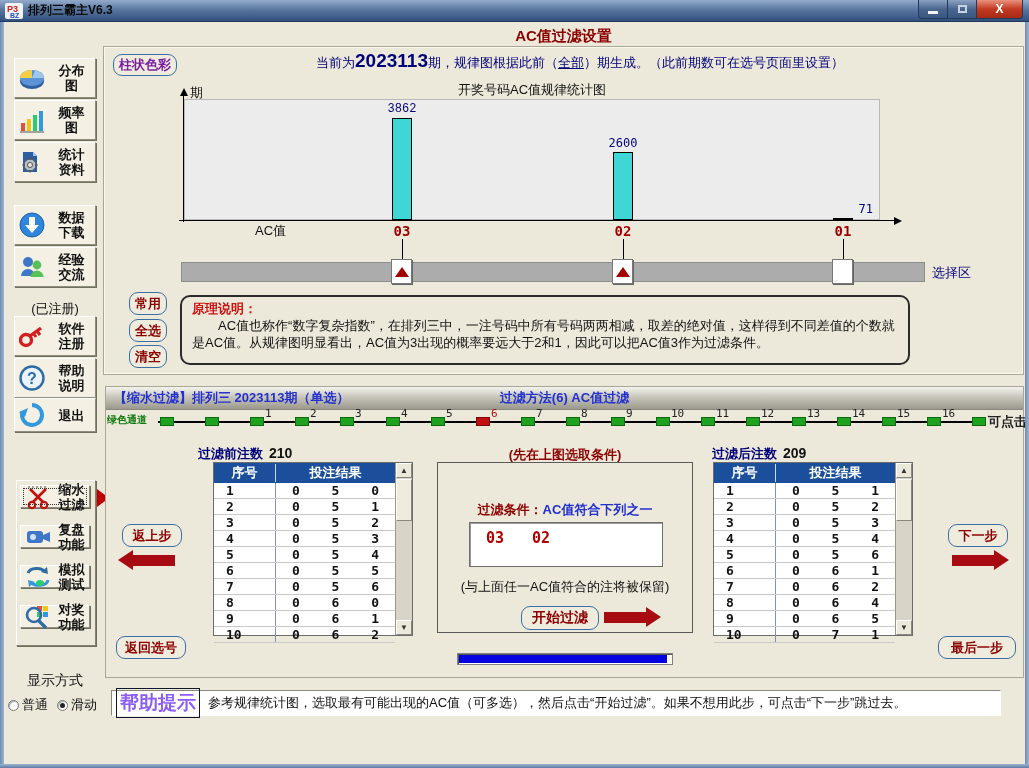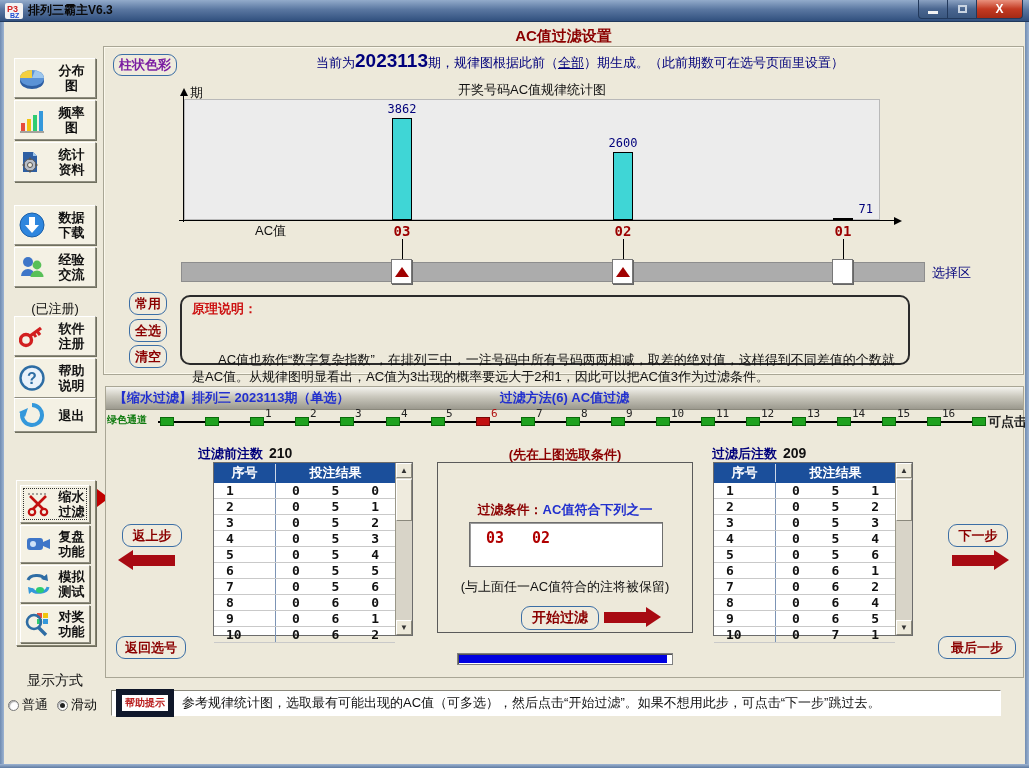--- a/index.html
+++ b/index.html
@@ -26,21 +26,21 @@
   .glyph-max{width:9px;height:8px;border:2px solid #C9D4E2;}
   .glyph-x{color:#FFF;font-size:12px;font-weight:bold;font-family:"Liberation Sans",sans-serif;}
   
   .side-btn{position:absolute;left:14px;width:82px;height:40px;background:#F4F1E4;cursor:pointer;
     border:1px solid;border-color:#FFFFFF #8F8D80 #8F8D80 #FFFFFF;box-shadow:1px 1px 0 #70705F;
     display:flex;align-items:center;gap:3px;padding:2px 1px 2px 3px;}
   .side-btn .sb-ico{width:28px;height:30px;flex:0 0 28px;display:flex;align-items:center;justify-content:center;}
   .side-btn .sb-txt{font-size:13px;font-weight:bold;color:#111;line-height:15px;text-align:center;flex:1;}
   .toolgroup{position:absolute;left:16px;top:480px;width:80px;height:166px;
     border:1px solid;border-color:#FFFFFF #85836F #85836F #FFFFFF;box-shadow:1px 1px 0 #6E6C5C;background:#EDE9DA;}
-  .toolgroup .side-btn{left:3px;width:70px;height:38px;}
+  .toolgroup .side-btn{left:3px;width:70px;height:23px;}
   .focus-dash{outline:1px dotted #333;outline-offset:-4px;}
   .ptr-tri{position:absolute;left:97px;top:489px;width:0;height:0;
     border-top:9px solid transparent;border-bottom:9px solid transparent;border-left:12px solid #C00000;}
   .dm-label{position:absolute;left:14px;top:672px;width:82px;text-align:center;font-size:14px;color:#111;}
   .radio-row{position:absolute;top:696px;display:flex;align-items:center;gap:3px;font-size:13px;color:#111;cursor:pointer;}
   .rdot{width:11px;height:11px;border-radius:50%;background:#FFF;border:1px solid #777;box-shadow:inset 1px 1px 1px #AAA;position:relative;}
   .rdot.on::after{content:"";position:absolute;left:2px;top:2px;width:5px;height:5px;border-radius:50%;background:#222;}
   
   .page-title{position:absolute;left:103px;top:27px;width:921px;text-align:center;
     font-size:15px;font-weight:bold;color:#8B0000;}
@@ -72,21 +72,21 @@
   .selbox{position:absolute;background:#FFF;border:1px solid #777;box-shadow:1px 1px 0 #666;
     display:flex;align-items:center;justify-content:center;pointer-events:auto;cursor:pointer;}
   .seltri{width:0;height:0;border-left:7px solid transparent;border-right:7px solid transparent;border-bottom:10px solid #A00000;}
   .selzone{position:absolute;left:932px;top:264px;font-size:13px;color:#00007B;}
   #btn-common{left:129px;top:292px;width:38px;height:23px;}
   #btn-selall{left:129px;top:319px;width:38px;height:23px;}
   #btn-clear{left:129px;top:345px;width:38px;height:23px;}
   .principle{position:absolute;left:180px;top:295px;width:730px;height:70px;
     border:2px solid #2B2B2B;border-radius:10px;padding:3px 10px;font-size:13px;line-height:17px;color:#111;background:#EDE9DA;}
   .principle .pt{color:#CC1111;font-weight:bold;font-family:Liberation Serif, serif;}
-  .principle .pb{text-indent:2em;margin-top:34px;}
+  .principle .pb{text-indent:2em;}
   
   .p2head{position:absolute;left:106px;top:387px;width:917px;height:23px;
     background:linear-gradient(#F4F3EE,#C9C7BC 45%,#9B998E);border-bottom:1px solid #8A887C;
     display:flex;align-items:center;font-size:13px;font-weight:bold;color:#2230CE;}
   .p2head .hl{margin-left:8px;}
   .p2head .hr{position:absolute;left:0;width:100%;text-align:center;}
   .channel-lab{position:absolute;left:107px;top:413px;font-size:10px;font-weight:bold;color:#0E7A0E;}
   .channel-line{position:absolute;left:158px;top:421px;width:828px;height:2px;background:#000;}
   .chsq{position:absolute;top:417px;width:14px;height:9px;background:#1FA21F;border:1px solid #0B6B0B;cursor:pointer;}
   .chsq.active{background:#C21010;border-color:#7A0808;}
@@ -135,21 +135,21 @@
   #arr-next{left:952px;top:555px;width:42px;}
   #btn-back{left:122px;top:524px;width:60px;height:23px;}
   #btn-next{left:948px;top:524px;width:60px;height:23px;}
   #btn-backsel{left:116px;top:636px;width:70px;height:23px;}
   #btn-last{left:938px;top:636px;width:78px;height:23px;}
   .progress{position:absolute;left:457px;top:653px;width:216px;height:12px;background:#FFF;
     border:1px solid #808080;box-shadow:inset 1px 1px 0 #555;padding:1px;}
   .progress .fill{width:98%;height:100%;background:#0000E0;}
   .helpbar{position:absolute;left:111px;top:690px;width:890px;height:26px;background:#FFFFFF;
     border:1px solid;border-color:#8A887C #FFF #FFF #8A887C;display:flex;align-items:center;gap:8px;padding-left:4px;}
-  .helpbar .hlbl{border:6px solid #0f172a;color:#b91c1c;font-weight:bold;font-size:10px;padding:1px 3px;flex:0 0 auto;}
+  .helpbar .hlbl{border:1px solid #0f172a;color:#8b5cf6;font-weight:bold;font-size:19px;padding:1px 3px;flex:0 0 auto;}
   .helpbar .htxt{font-size:13px;color:#111;white-space:nowrap;overflow:hidden;}
 </style>
 </head>
 <body>
 
 <div class="window">
 
   <div class="titlebar">
     <svg width="18" height="16" viewBox="0 0 18 16">
       <rect x="0" y="0" width="18" height="16" rx="2" fill="#F3F3F3"></rect>
@@ -341,21 +341,21 @@
   <div class="yaxis"></div>
   <div class="yarrow"></div>
   <div class="ylab">期</div>
   <div class="xaxis"></div>
   <div class="xarrow"></div>
   <div class="xlab">AC值</div>
   <div class="selbar"></div>
   <div class="selzone">选择区</div>
   <div id="chart-layer">
       <div class="cbar" style="left: 392px; top: 118px; width: 20px; height: 102px;"></div>
-      <div class="cval" style="left: 372px; top: 102px; width: 60px;">3862</div>
+      <div class="cval" style="left: 372px; top: 102px; width: 60px; font-family: Liberation Mono, monospace;">3862</div>
       <div class="ccat" style="left: 372px; top: 223px; width: 60px;">03</div>
       <div class="cconn" style="left: 402px; top: 239px; height: 21px;"></div>
       <div class="selbox" style="left: 391px; top: 259px; width: 21px; height: 25px;">
         <div class="seltri"></div>
       </div>
       <div class="cbar" style="left: 613px; top: 152px; width: 20px; height: 68px;"></div>
       <div class="cval" style="left: 593px; top: 136px; width: 60px;">2600</div>
       <div class="ccat" style="left: 593px; top: 223px; width: 60px;">02</div>
       <div class="cconn" style="left: 623px; top: 239px; height: 21px;"></div>
       <div class="selbox" style="left: 612px; top: 259px; width: 21px; height: 25px;">

